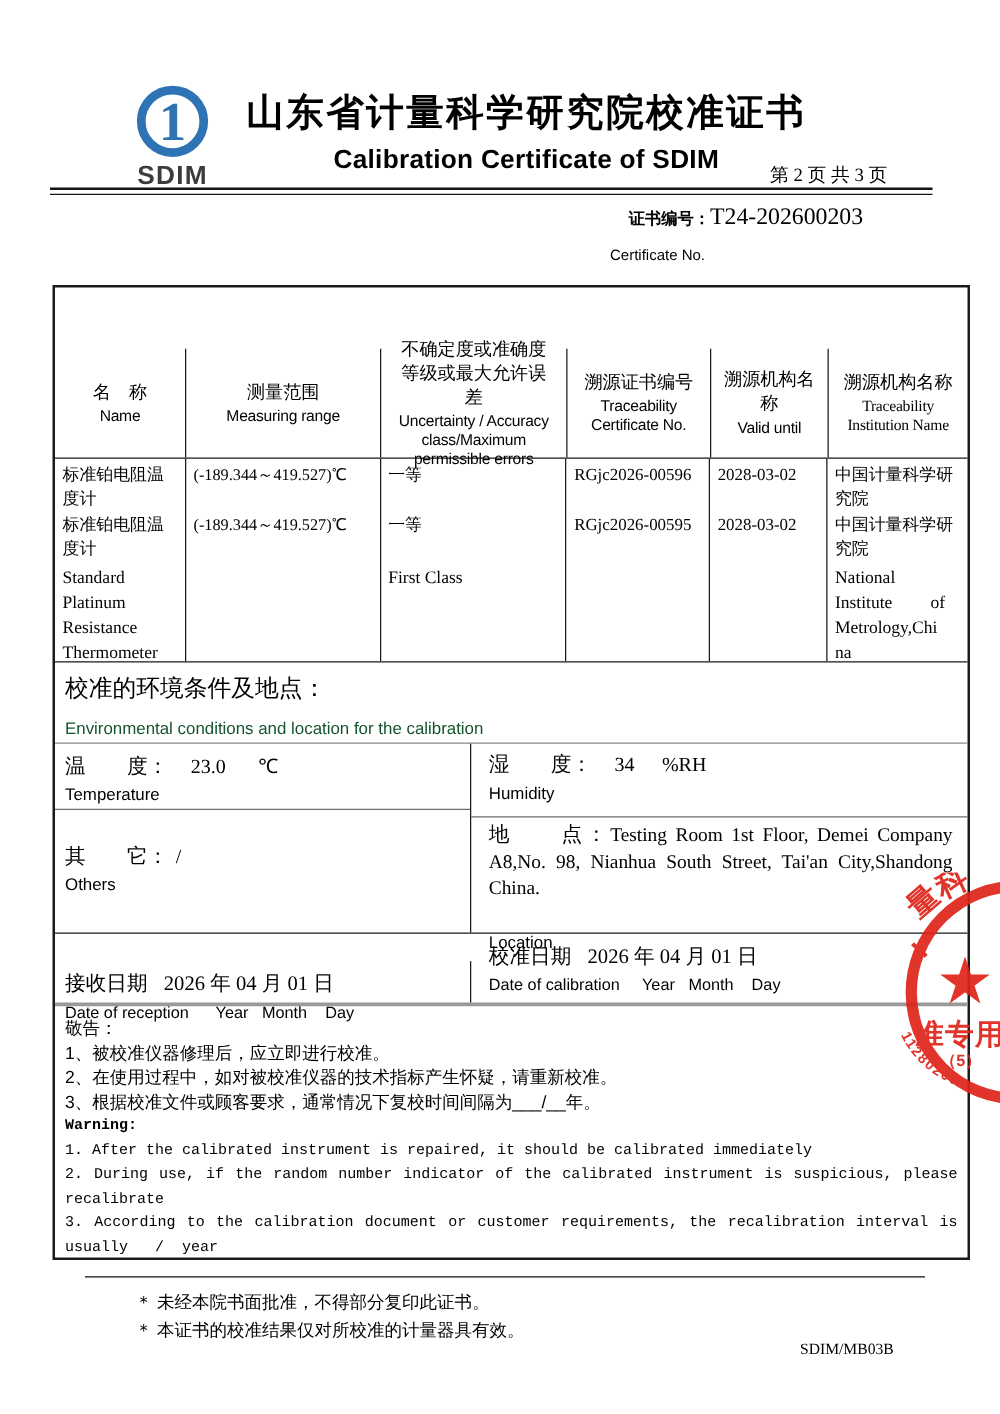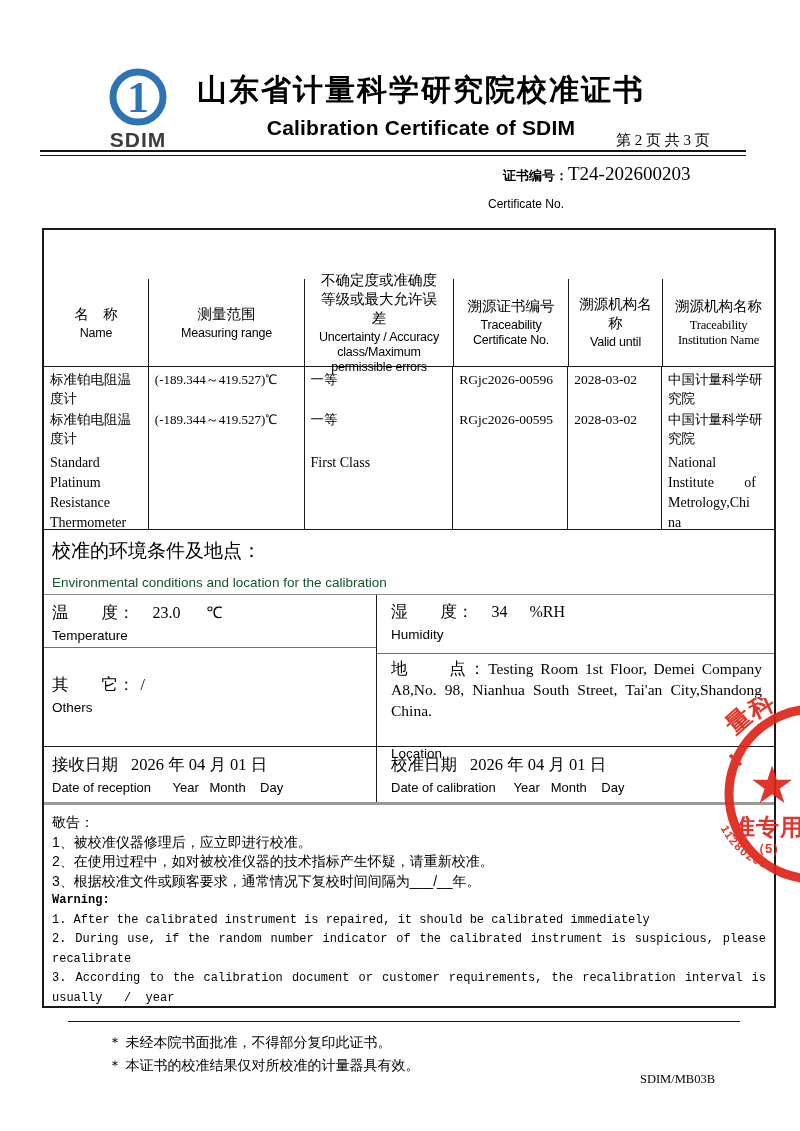--- a/index.html
+++ b/index.html
@@ -61,21 +61,21 @@
   .env-label { font-size:16.5px; color:#000; }
   .env-value { font-family:"Liberation Serif",serif; font-size:16px; color:#000; margin-left:18px; }
   .env-unit  { font-family:"Liberation Serif",serif; font-size:16px; color:#000; margin-left:26px; }
   .env-en { font-size:13.5px; color:#000; margin-top:4px; }
   .loc-text { text-align:justify; line-height:21px; }
   .loc-label { font-size:16.5px; }
   .loc-value { font-family:"Liberation Serif",serif; font-size:15.5px; }
   .loc-en { font-size:13.5px; margin-top:25px; }
 
   .sec-dates { top:517px; height:58px; display:flex; border-bottom:3px solid #9a9a9a; }
-  .dates-left  { width:333px; border-right:1.2px solid #1a1a1a; padding:7px 8px 0; }
+  .dates-left  { width:333px; border-right:1.2px solid #1a1a1a; padding:7px 8px 0;margin-top:22px; }
   .dates-right { flex:1; padding:7px 8px 0 14px; }
   .date-label { font-size:16.5px; color:#000; }
   .date-value { font-family:"Liberation Serif",serif; font-size:16.5px; margin-left:13px; }
   .date-en { font-size:13px; margin-top:4px; white-space:pre; }
 
   .sec-warn { top:578px; height:202px; padding:5px 8px 0; }
   .warn-cn { font-size:14px; line-height:19.5px; color:#000; }
   .warn-en { font-family:Liberation Mono, monospace; font-size:12px; line-height:19.5px; color:#000; white-space:pre; }
   .warn-en.full { white-space:normal; text-align:justify; text-align-last:justify; }
   .warn-title-en { font-weight:bold; }

